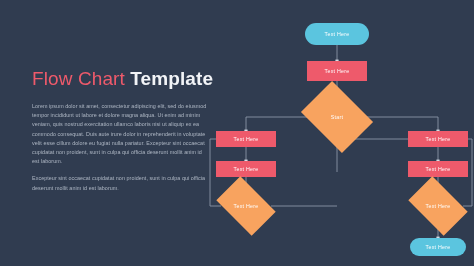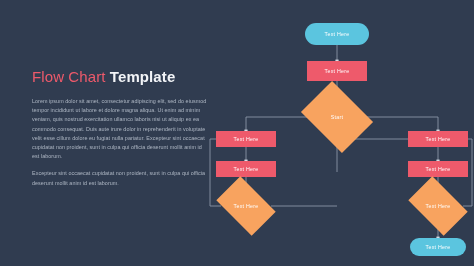--- a/index.html
+++ b/index.html
@@ -10,21 +10,21 @@
     overflow:hidden;
     position:relative;
   }
   #stage{position:absolute;inset:0;width:474px;height:266px;}
 
   
   .left-col{
     position:absolute;left:32px;top:68px;width:180px;
   }
   .title{
-    font-size:15px;
+    font-size:19px;
     letter-spacing:.1px;
     margin:0 0 12px 0;
     white-space:nowrap;
   }
   .title .accent{color:#ee5a6b;font-weight:400;}
   .title .plain{color:#f2f4f7;font-weight:700;}
 
   .para{
     color:#aeb7c4;
     font-size:5.4px;

